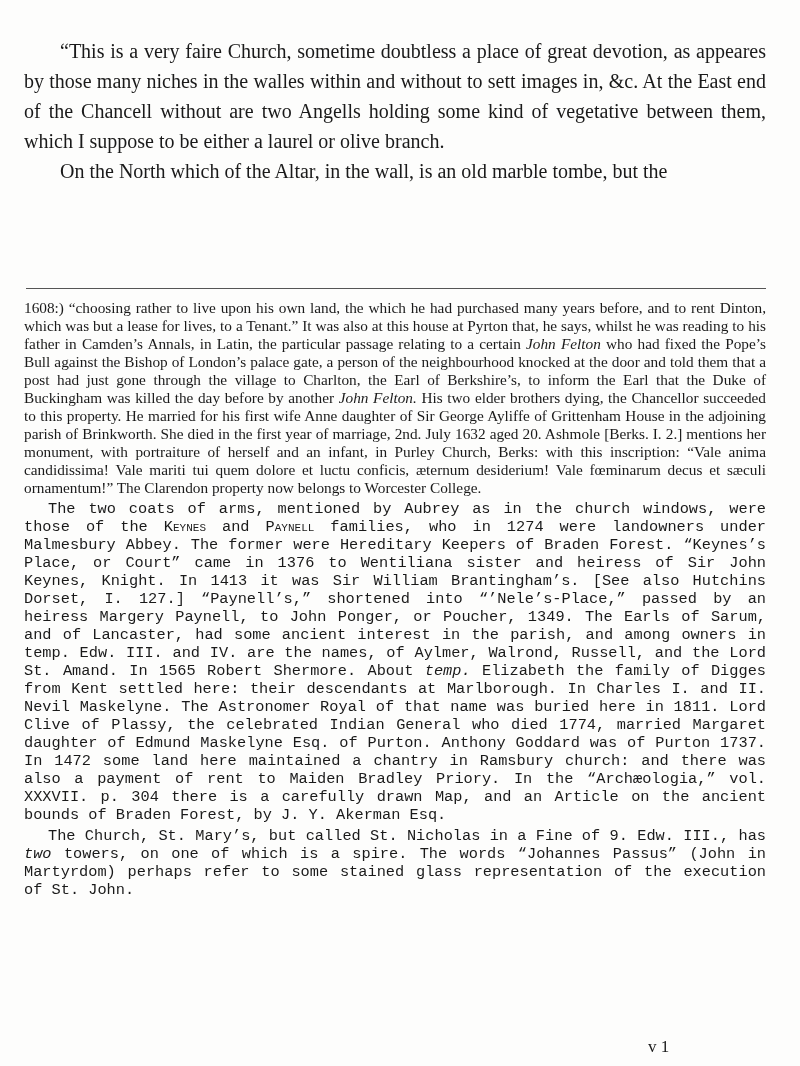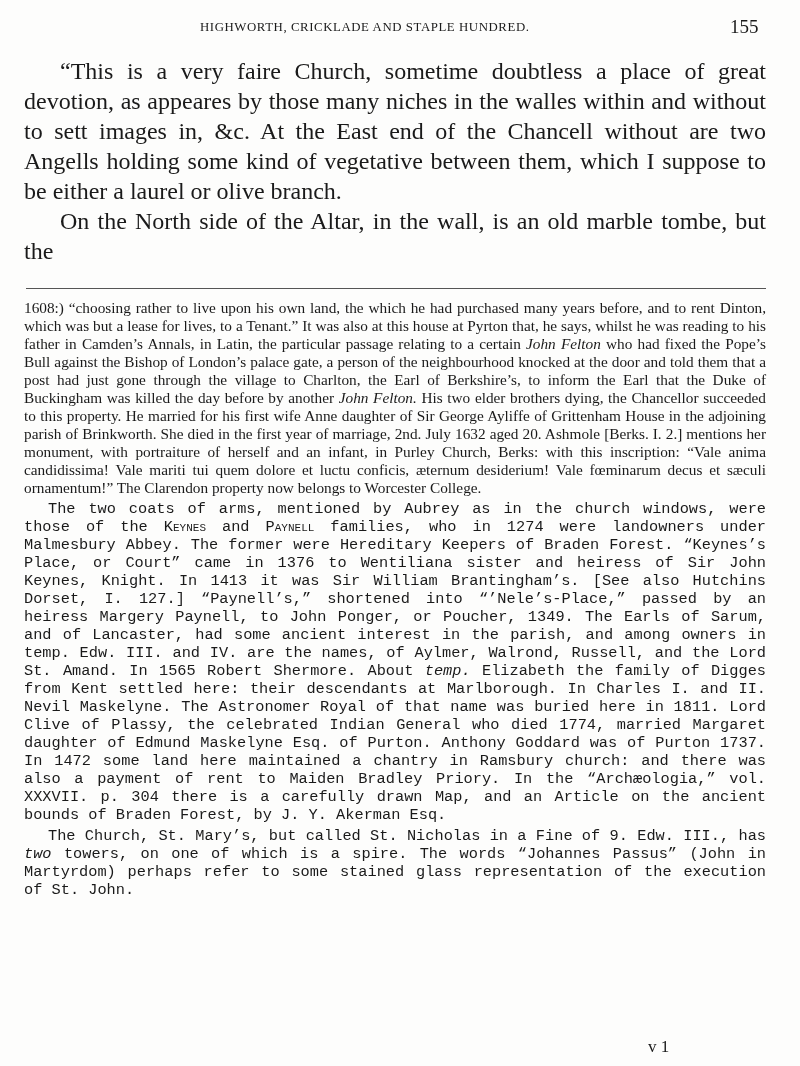--- a/index.html
+++ b/index.html
@@ -3,47 +3,43 @@
 <meta charset="utf-8">
 <style>
   html, body { margin: 0; padding: 0; background: #ffffff; }
   body { width: 800px; height: 1066px; position: relative; overflow: hidden;
          font-family: "DejaVu Serif", "Liberation Serif", serif; color: #1a1a1a; }
   .page { position: absolute; left: 0; top: 0; width: 800px; height: 1066px; background: #fdfdfc; }
   .running-head { position: absolute; top: 17px; left: 0; width: 800px; height: 22px; }
   .running-title { position: absolute; left: 200px; top: 2px; font-family: "Liberation Serif", serif;
                    font-size: 13.5px; letter-spacing: 0.6px; transform: scaleX(0.95); transform-origin: left; }
   .page-number { position: absolute; left: 730px; top: -1px; font-family: "Liberation Serif", serif; font-size: 19px; }
-  .main-text { position: absolute; left: 24px; top: 56px; width: 742px;
-               font-family: "Liberation Serif", serif; font-size: 24px; line-height: 30px; text-align: justify; }
+  .main-text { position: absolute; left: 24px; top: 36px; width: 742px;
+               font-family: "Liberation Serif", serif; font-size: 20px; line-height: 30px; text-align: justify; }
   .main-text p { margin: 0; }
   .main-text p.ind { text-indent: 36px; }
   .rule { position: absolute; left: 26px; top: 288px; width: 740px; height: 1px; background: #555; }
   .footnotes { position: absolute; left: 24px; top: 299px; width: 742px;
                font-family: "Liberation Serif", serif; font-size: 15.3px; line-height: 18px; text-align: justify; }
   .footnotes p { margin: 0; }
   .footnotes p.ind { text-indent: 24px; font-family: Liberation Mono, monospace; }
   .footnotes p.sp { margin-top: 3px; }
   .sc { font-variant: small-caps; }
   .it { font-style: italic; }
   .signature { position: absolute; left: 648px; top: 1037px; font-family: "Liberation Serif", serif; font-size: 17px; }
 </style>
 </head>
 <body>
 
 <div class="page">
 
-  <div class="running-head">
-    <span class="running-title">HIGHWORTH, CRICKLADE AND STAPLE HUNDRED.</span>
-    <span class="page-number">155</span>
-  </div>
 
   <div class="main-text">
     <p class="ind">“This is a very faire Church, sometime doubtless a place of great devotion, as appeares by those many niches in the walles within and without to sett images in, &amp;c.  At the East end of the Chancell without are two Angells holding some kind of vegetative between them, which I suppose to be either a laurel or olive branch.</p>
-    <p class="ind">On the North side of the Altar, in the wall, is an old marble tombe, but the</p>
+    <p class="ind">On the North which of the Altar, in the wall, is an old marble tombe, but the</p>
   </div>
 
   <div class="rule"></div>
 
   <div class="footnotes">
     <p><span>1608:) “choosing rather to live upon his own land, the which he had purchased many years before, and to rent Dinton, which was but a lease for lives, to a Tenant.”  It was also at this house at Pyrton that, he says, whilst he was reading to his father in Camden’s Annals, in Latin, the particular passage relating to a certain </span><span class="it">John Felton</span><span> who had fixed the Pope’s Bull against the Bishop of London’s palace gate, a person of the neighbourhood knocked at the door and told them that a post had just gone through the village to Charlton, the Earl of Berkshire’s, to inform the Earl that the Duke of Buckingham was killed the day before by another </span><span class="it">John Felton.</span><span>  His two elder brothers dying, the Chancellor succeeded to this property.  He married for his first wife Anne daughter of Sir George Ayliffe of Grittenham House in the adjoining parish of Brinkworth. She died in the first year of marriage, 2nd. July 1632 aged 20.  Ashmole [Berks. I. 2.] mentions her monument, with portraiture of herself and an infant, in Purley Church, Berks: with this inscription: “Vale anima candidissima!  Vale mariti tui quem dolore et luctu conficis, æternum desiderium!  Vale fœminarum decus et sæculi ornamentum!”  The Clarendon property now belongs to Worcester College.</span></p>
     <p class="ind sp"><span>The two coats of arms, mentioned by Aubrey as in the church windows, were those of the </span><span class="sc">Keynes</span><span> and </span><span class="sc">Paynell</span><span> families, who in 1274 were landowners under Malmesbury Abbey.  The former were Hereditary Keepers of Braden Forest.  “Keynes’s Place, or Court” came in 1376 to Wentiliana sister and heiress of Sir John Keynes, Knight.  In 1413 it was Sir William Brantingham’s. [See also Hutchins Dorset, I. 127.]  “Paynell’s,” shortened into “’Nele’s-Place,” passed by an heiress Margery Paynell, to John Ponger, or Poucher, 1349.  The Earls of Sarum, and of Lancaster, had some ancient interest in the parish, and among owners in temp. Edw. III. and IV. are the names, of Aylmer, Walrond, Russell, and the Lord St. Amand.  In 1565 Robert Shermore.  About </span><span class="it">temp.</span><span> Elizabeth the family of Digges from Kent settled here: their descendants at Marlborough.  In Charles I. and II. Nevil Maskelyne.  The Astronomer Royal of that name was buried here in 1811.  Lord Clive of Plassy, the celebrated Indian General who died 1774, married Margaret daughter of Edmund Maskelyne Esq. of Purton.  Anthony Goddard was of Purton 1737.  In 1472 some land here maintained a chantry in Ramsbury church: and there was also a payment of rent to Maiden Bradley Priory.  In the “Archæologia,” vol. XXXVII. p. 304 there is a carefully drawn Map, and an Article on the ancient bounds of Braden Forest, by J. Y. Akerman Esq.</span></p>
     <p class="ind sp"><span>The Church, St. Mary’s, but called St. Nicholas in a Fine of 9. Edw. III., has </span><span class="it">two</span><span> towers, on one of which is a spire.  The words “Johannes Passus” (John in Martyrdom) perhaps refer to some stained glass representation of the execution of St. John.</span></p>
   </div>
 

